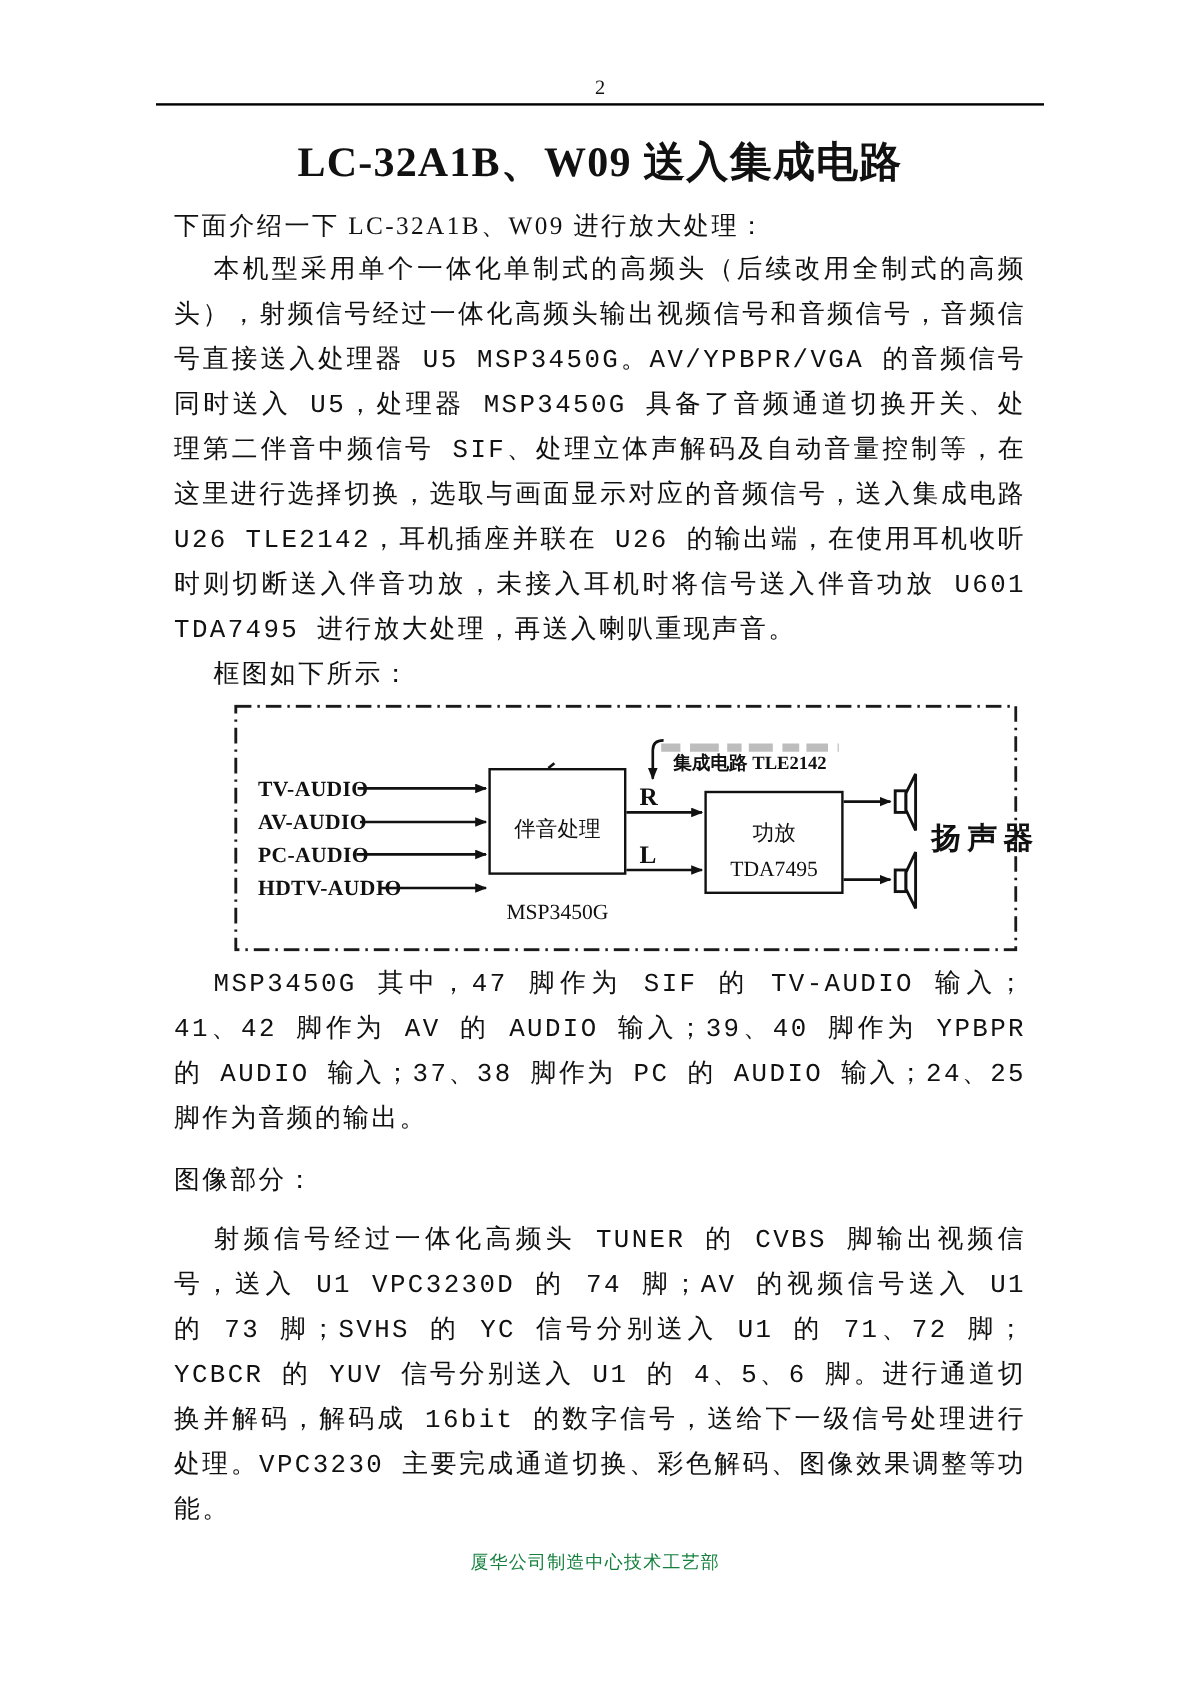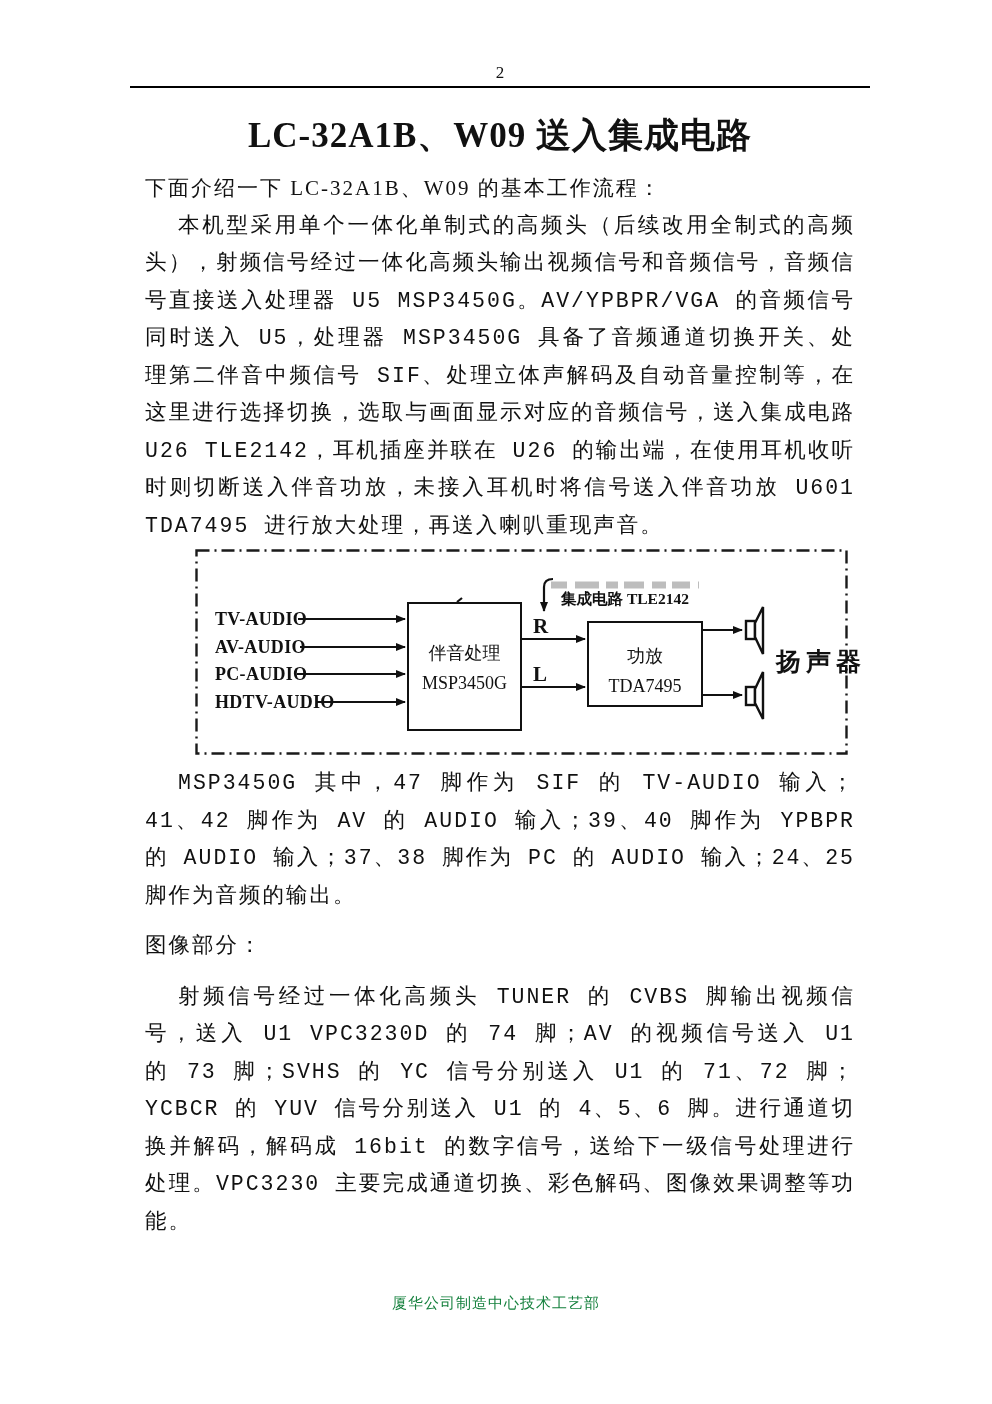--- a/index.html
+++ b/index.html
@@ -72,21 +72,21 @@
     font-weight:700; letter-spacing:.3px;
   }
   .chip {
     position:absolute;
     border:2.5px solid #111;
     box-sizing:border-box;
     display:flex; flex-direction:column; align-items:center;
     font-size:18px; line-height:30px;
     text-align:center;
   }
-  .chip1 { left:212px; top:53px; width:115px; height:129px; padding-top:34px; }
+  .chip1 { left:212px; top:53px; width:115px; height:89px; padding-top:34px;gap:39px; }
   .chip2 { left:392px; top:72px; width:116px; height:86px; padding-top:18px; }
   .rl { font-size:21px; font-weight:600; line-height:20px; }
   .annot { left:366px; top:41px; font-size:15.5px; font-weight:600; line-height:18px; }
   .spk-label { left:581px; top:101px; font-size:25px; font-weight:600; letter-spacing:5px; line-height:24px; }
 
   .footer {
     position:absolute; left:0; top:1293px; width:100%;
     text-align:center;
     font-size:15px; line-height:20px; color:#15803d;
     letter-spacing:1px;
@@ -96,25 +96,26 @@
 <body>
 
 <div class="page">
   <div class="content">
 
     <div class="pageno">2</div>
     <div class="rule"></div>
 
     <h1 class="title">LC-32A1B、W09 送入集成电路</h1>
 
-    <p class="intro">下面介绍一下 LC-32A1B、W09 的基本工作流程：</p>
+    <p class="intro">下面介绍一下 LC-32A1B、W09 进行放大处理：</p>
 
 
     <p class="para">本机型采用单个一体化单制式的高频头（后续改用全制式的高频头），射频信号经过一体化高频头输出视频信号和音频信号，音频信号直接送入处理器 U5 MSP3450G。AV/YPBPR/VGA 的音频信号同时送入 U5，处理器 MSP3450G 具备了音频通道切换开关、处理第二伴音中频信号 SIF、处理立体声解码及自动音量控制等，在这里进行选择切换，选取与画面显示对应的音频信号，送入集成电路 U26 TLE2142，耳机插座并联在 U26 的输出端，在使用耳机收听时则切断送入伴音功放，未接入耳机时将信号送入伴音功放 U601 TDA7495 进行放大处理，再送入喇叭重现声音。</p>
 
+    <p class="para caption">框图如下所示：</p>
 
     <div class="diagram">
       <svg class="dlayer" width="653" height="206" viewBox="0 0 653 206">
         <defs>
           <marker id="arr" markerWidth="12" markerHeight="10" refX="9" refY="4" orient="auto" markerUnits="userSpaceOnUse">
             <path d="M0,0 L10,4 L0,8 Z" fill="#111"></path>
           </marker>
         </defs>
 
         <rect class="brd" x="1.5" y="1.5" width="650" height="203"></rect>

